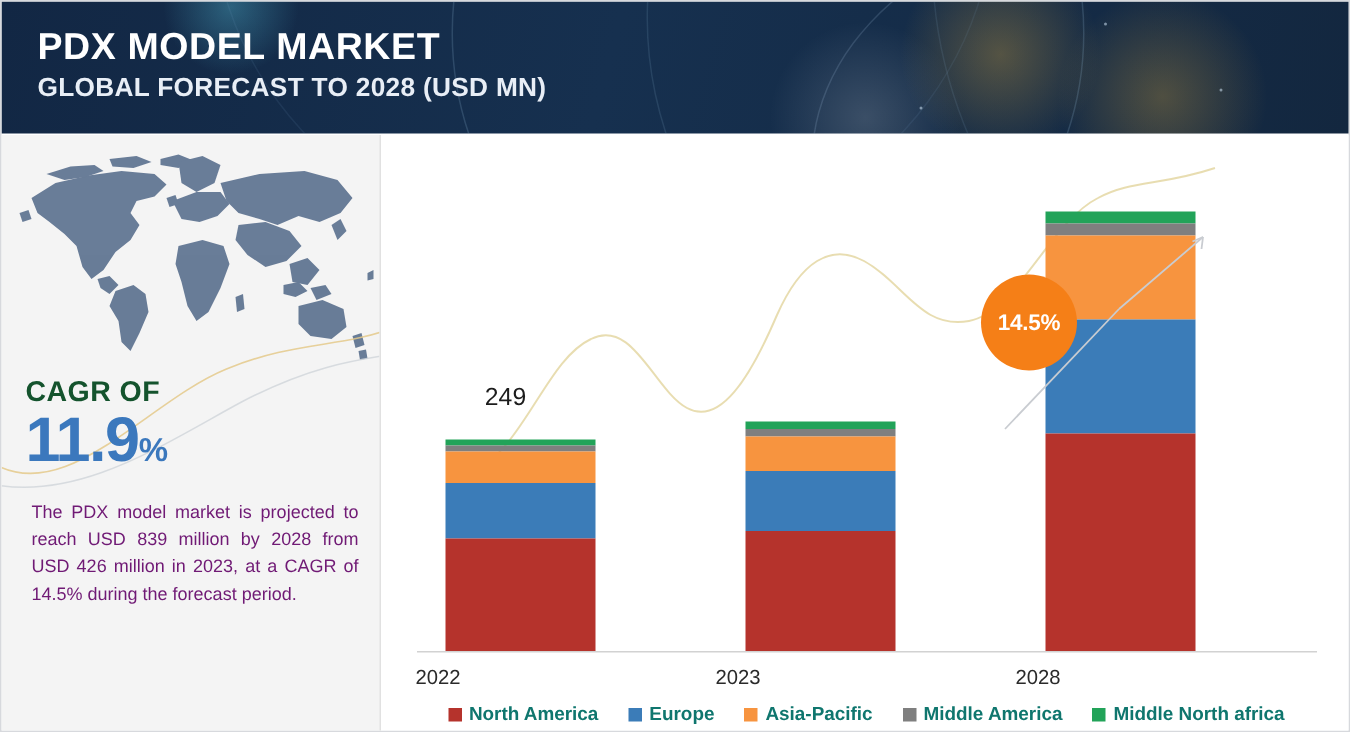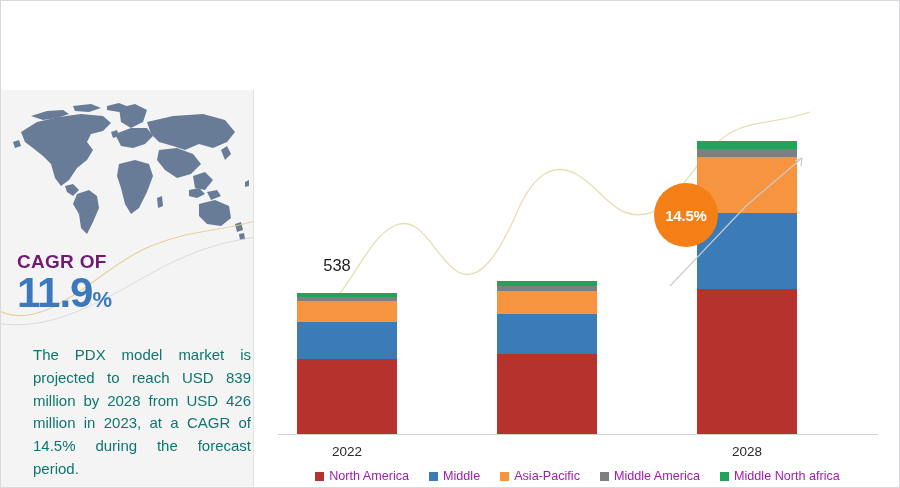--- a/index.html
+++ b/index.html
@@ -57,32 +57,32 @@
   }
   .map-wrap{
     position:absolute;left:6px;top:8px;width:243px;height:152px;
     opacity:.92;
   }
   .map-wrap svg{display:block;width:100%;height:100%;}
   .swoosh{position:absolute;left:0;top:120px;width:252px;height:120px;pointer-events:none;}
   .swoosh svg{display:block;}
   .cagr-block{position:absolute;left:16px;top:162px;width:220px;}
   .cagr-label{
-    color:#701a75;font-size:19px;font-weight:bold;letter-spacing:.3px;
+    color:#14532d;font-size:19px;font-weight:bold;letter-spacing:.3px;
     line-height:1;margin:0;
   }
   .cagr-value{
     margin:1px 0 0 0;line-height:1;color:#3b78bd;
     font-size:42px;font-weight:bold;letter-spacing:-1px;
   }
   .cagr-value .pct{font-size:22px;font-weight:bold;letter-spacing:0;}
   .para{
     position:absolute;left:16px;top:238px;width:218px;
-    color:#0f766e;font-size:15px;line-height:1.52;
-    text-align:justify;margin:16px;
+    color:#701a75;font-size:12px;line-height:1.52;
+    text-align:justify;margin:4px;
   }
 
   
   .chart-area{
     position:absolute;left:253px;top:89px;width:647px;height:399px;
     background:#ffffff;overflow:hidden;
   }
   .deco-line{position:absolute;left:0;top:0;width:647px;height:260px;pointer-events:none;}
 
   .plot{position:absolute;left:0;top:0;width:647px;height:399px;}
@@ -93,21 +93,21 @@
   .bar{
     position:absolute;bottom:55px;width:100px;
     display:flex;flex-direction:column-reverse;
   }
   .seg{width:100%;display:block;}
   .bar-total{
     position:absolute;width:140px;text-align:center;
     color:#1c1c1c;font-size:16.5px;line-height:1;
   }
   .x-label{
-    position:absolute;bottom:31px;width:140px;text-align:center;
+    position:absolute;bottom:31px;width:140px;
     color:#2a2a2a;font-size:13.5px;line-height:1;
   }
 
   
   .bubble{
     position:absolute;left:400px;top:93px;width:64px;height:64px;
     border-radius:50%;background:#f57f17;
     display:flex;align-items:center;justify-content:center;
   }
   .bubble span{
@@ -115,27 +115,41 @@
   }
   .bubble-connector{position:absolute;left:380px;top:60px;width:220px;height:180px;pointer-events:none;}
 
   
   .legend{
     position:absolute;left:0;bottom:6px;width:647px;
     display:flex;align-items:center;justify-content:center;gap:20px;
   }
   .legend-item{display:flex;align-items:center;gap:5px;}
   .legend-swatch{width:9px;height:9px;display:block;}
-  .legend-text{color:#a21caf;font-size:12.6px;line-height:1;white-space:nowrap;}
+  .legend-text{color:#0f766e;font-size:12.6px;line-height:1;white-space:nowrap;font-weight:bold;}
 </style>
 </head>
 <body>
 
 <div class="infographic">
 
+  <div class="header">
+    <span class="arc a1"></span>
+    <span class="arc a2"></span>
+    <span class="arc a3"></span>
+    <span class="arc a4"></span>
+    <span class="arc a5"></span>
+    <span class="dot" style="left:735px;top:14px;"></span>
+    <span class="dot" style="left:812px;top:58px;"></span>
+    <span class="dot" style="left:612px;top:70px;"></span>
+    <div class="header-texts">
+      <h1 class="title">PDX MODEL MARKET</h1>
+      <h2 class="subtitle">GLOBAL FORECAST TO 2028 (USD MN)</h2>
+    </div>
+  </div>
 
   <div class="left-panel">
 
     <div class="map-wrap">
       <svg viewBox="0 0 243 152" xmlns="http://www.w3.org/2000/svg" aria-hidden="true">
         <g fill="#5d7290">
 
           <path d="M14 34 L30 24 L52 19 L74 16 L96 18 L104 25 L96 33 L84 36 L80 44 L86 52 L80 62 L70 70 L62 82 L54 88 L48 80 L44 66 L36 58 L26 50 L18 44 Z"></path>
           <path d="M24 18 L40 13 L56 12 L62 16 L50 20 L36 22 Z"></path>
           <path d="M66 8 L84 6 L94 10 L82 14 L68 13 Z"></path>
@@ -193,37 +207,38 @@
 
     <div class="deco-line">
       <svg width="647" height="260" viewBox="0 0 647 260" xmlns="http://www.w3.org/2000/svg">
         <path d="M60 226 C 96 208, 110 150, 140 136 C 168 122, 182 170, 204 182 C 226 194, 246 162, 264 120 C 280 84, 300 72, 322 84 C 348 98, 360 130, 392 124 C 424 118, 446 58, 478 42 C 500 30, 520 34, 556 22" fill="none" stroke="#e6d9a8" stroke-width="1.3" opacity=".9"></path>
       </svg>
     </div>
 
     <div class="plot">
       <div class="axis-line"></div>
 
-      <div class="bar-total" style="left:13px;top:167px;">538</div>
+      <div class="bar-total" style="left:13px;top:167px;">249</div>
       <div class="bar" style="left:43px;height:141px;">
         <span class="seg" style="height:53.4%;background:#b5332c;"></span>
         <span class="seg" style="height:26.0%;background:#3b7cb8;"></span>
         <span class="seg" style="height:15.3%;background:#f7943f;"></span>
         <span class="seg" style="height:2.6%;background:#7f7f7f;"></span>
         <span class="seg" style="height:2.7%;background:#22a359;"></span>
       </div>
       <div class="x-label" style="left:23px;">2022</div>
 
       <div class="bar" style="left:243px;height:153px;">
         <span class="seg" style="height:52.4%;background:#b5332c;"></span>
         <span class="seg" style="height:25.8%;background:#3b7cb8;"></span>
         <span class="seg" style="height:15.6%;background:#f7943f;"></span>
         <span class="seg" style="height:2.9%;background:#7f7f7f;"></span>
         <span class="seg" style="height:3.3%;background:#22a359;"></span>
       </div>
+      <div class="x-label" style="left:223px;">2023</div>
 
       <div class="bar" style="left:443px;height:293px;">
         <span class="seg" style="height:49.4%;background:#b5332c;"></span>
         <span class="seg" style="height:26.1%;background:#3b7cb8;"></span>
         <span class="seg" style="height:19.0%;background:#f7943f;"></span>
         <span class="seg" style="height:2.8%;background:#7f7f7f;"></span>
         <span class="seg" style="height:2.7%;background:#22a359;"></span>
       </div>
       <div class="x-label" style="left:423px;">2028</div>
 
@@ -239,21 +254,21 @@
       </div>
     </div>
 
     <div class="legend">
       <div class="legend-item">
         <span class="legend-swatch" style="background:#b5332c;"></span>
         <span class="legend-text">North America</span>
       </div>
       <div class="legend-item">
         <span class="legend-swatch" style="background:#3b7cb8;"></span>
-        <span class="legend-text">Middle</span>
+        <span class="legend-text">Europe</span>
       </div>
       <div class="legend-item">
         <span class="legend-swatch" style="background:#f7943f;"></span>
         <span class="legend-text">Asia-Pacific</span>
       </div>
       <div class="legend-item">
         <span class="legend-swatch" style="background:#7f7f7f;"></span>
         <span class="legend-text">Middle America</span>
       </div>
       <div class="legend-item">

